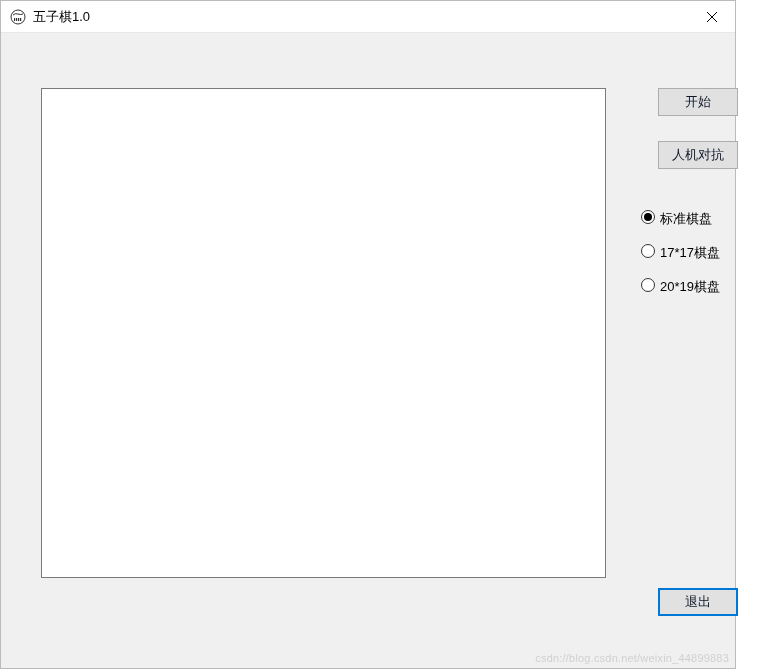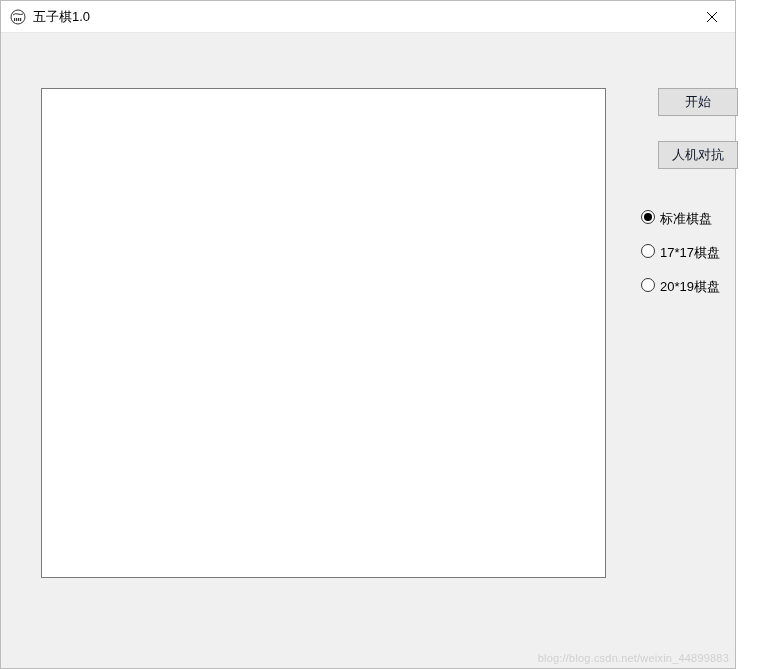--- a/index.html
+++ b/index.html
@@ -188,16 +188,17 @@
       <div class="radio-row">
         <span class="radio-btn"></span>
         <span class="radio-label">17*17棋盘</span>
       </div>
       <div class="radio-row">
         <span class="radio-btn"></span>
         <span class="radio-label">20*19棋盘</span>
       </div>
     </div>
 
-
-    <div class="watermark">blog://blog.csdn.net/weixin_44899883</div>
+    <button class="btn btn-exit focus">退出</button>
+
+    <div class="watermark">csdn://blog.csdn.net/weixin_44899883</div>
   </div>
 </div>
 
 </body></html>

